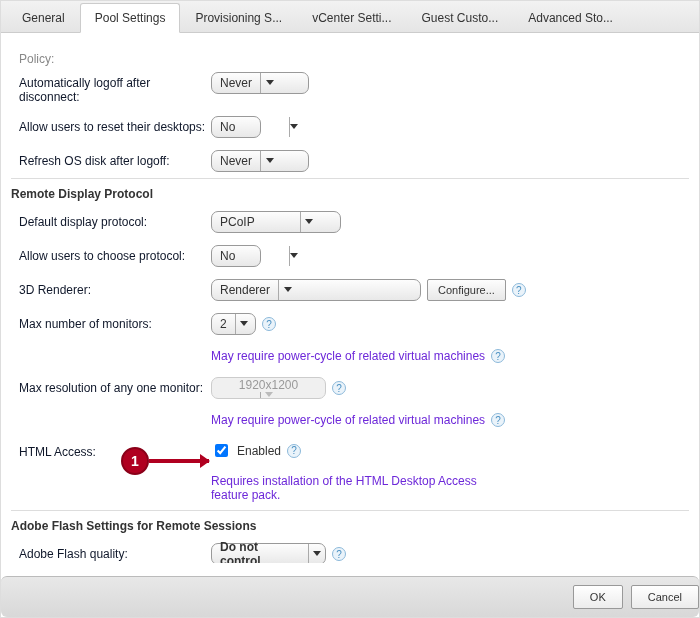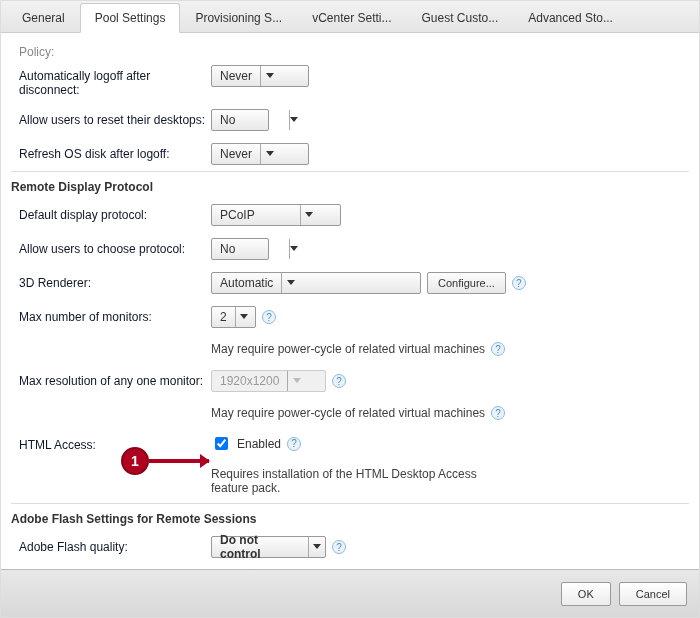--- a/index.html
+++ b/index.html
@@ -36,21 +36,21 @@
     background: #fff;
     border: 1px solid #ccc;
     border-bottom: 1px solid #fff;
     border-radius: 3px 3px 0 0;
     position: relative;
     top: 1px;
   }
   .content {
     height: 530px;
     overflow-y: auto;
-    padding: 12px 10px 10px 10px;
+    padding: 19px 10px 10px 10px;
     position: relative;
   }
   .row {
     display: flex;
     align-items: flex-start;
     padding: 6px 0;
   }
   .label-col {
     width: 200px;
     padding-left: 8px;
@@ -69,21 +69,21 @@
     padding: 8px 0 4px 0;
     border-top: 1px solid #ddd;
     margin-top: 0;
   }
   .dropdown {
     display: inline-flex;
     align-items: center;
     border: 1px solid #999;
     background: linear-gradient(#fdfdfd, #e8e8e8);
     height: 22px;
-    border-radius: 2px;
+    border-radius: 7px;
     cursor: pointer;
   }
   .dropdown.disabled {
     background: #f0f0f0;
     color: #999;
     border-color: #ccc;
     cursor: default;
   }
   .dropdown-value {
     padding: 0 8px;
@@ -92,25 +92,25 @@
   .dropdown-arrow {
     width: 18px;
     border-left: 1px solid #aaa;
     display: flex;
     align-items: center;
     justify-content: center;
     height: 100%;
   }
   .dropdown-arrow svg { display: block; }
   .w-never { width: 98px; }
-  .w-no { width: 58px; gap: 46px; }
+  .w-no { width: 50px; gap: 46px; }
   .w-pcoip { width: 130px; gap: 37px; }
   .w-auto { width: 210px; }
   .w-small { width: 45px; }
-  .w-res { width: 115px; }
+  .w-res { width: 115px; flex-direction: column; }
   .w-dnc { width: 115px; font-weight: bold; }
   .btn {
     display: inline-flex;
     align-items: center;
     padding: 0 10px;
     height: 22px;
     border: 1px solid #999;
     background: linear-gradient(#fdfdfd, #e8e8e8);
     border-radius: 2px;
     cursor: pointer;
@@ -123,42 +123,42 @@
     border: 1px solid #8bb8d9;
     border-radius: 50%;
     color: #4a90c2;
     font-size: 10px;
     align-items: center;
     justify-content: center;
     cursor: pointer;
     background: #eaf3fa;
   }
   .note-text {
-    color: #404040;
+    color: #6d28d9;
     font-size: 12px;
     padding: 2px 0;
   }
   .checkbox {
     width: 13px;
     height: 13px;
     cursor: pointer;
   }
   .footer {
     position: absolute;
     bottom: 0;
     left: 0;
     right: 0;
-    height: 48px;
+    height: 41px;
     background: linear-gradient(#e8e8e8, #d8d8d8);
     border-top: 1px solid #bbb;
     display: flex;
     justify-content: flex-end;
     align-items: center;
-    padding-right: 12px;
     gap: 8px;
+    border-radius: 6px;
   }
   .footer .btn { padding: 0 16px; height: 24px; background: linear-gradient(#fff, #ececec); }
   .callout {
     position: absolute;
     left: 120px;
     top: 414px;
     display: flex;
     align-items: center;
     pointer-events: none;
   }
@@ -285,21 +285,21 @@
             </svg>
           </span>
       </div>
     </div>
   </div>
 
   <div class="row">
     <div class="label-col">3D Renderer:</div>
     <div class="field-col">
       <div class="dropdown w-auto">
-        <span class="dropdown-value">Automatic</span>
+        <span class="dropdown-value">Renderer</span>
         <span class="dropdown-arrow">
             <svg width="8" height="6">
               <polygon points="0,0 8,0 4,5" fill="#333"></polygon>
             </svg>
           </span>
       </div>
       <div class="btn">Configure...</div>
       <span class="help-icon">?</span>
     </div>
   </div>

